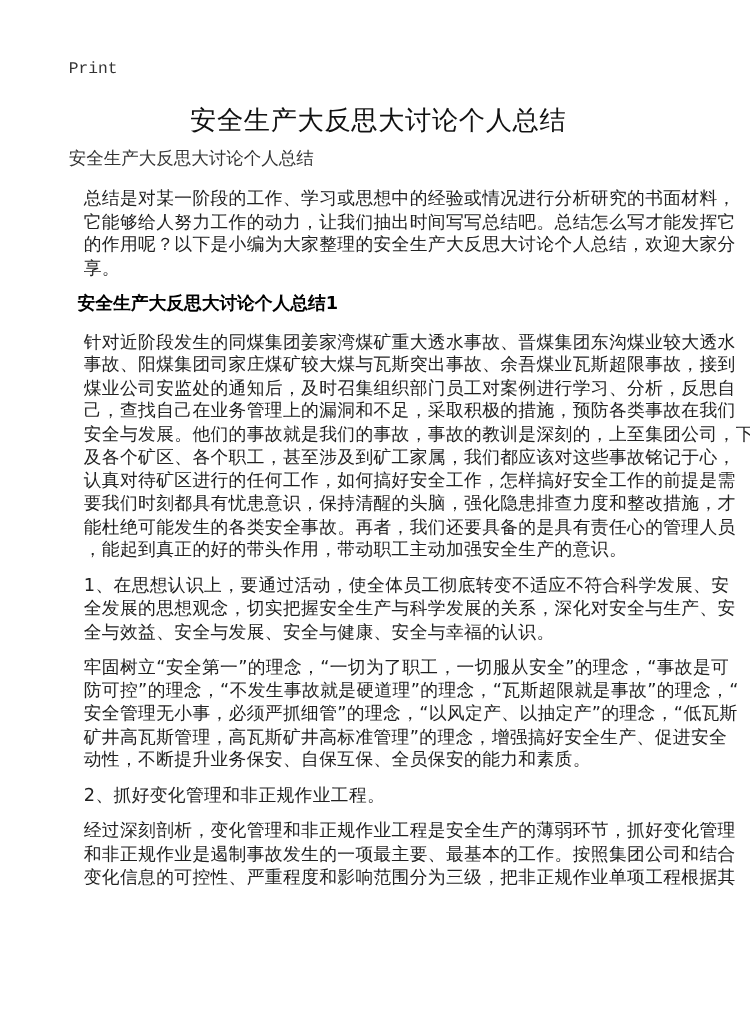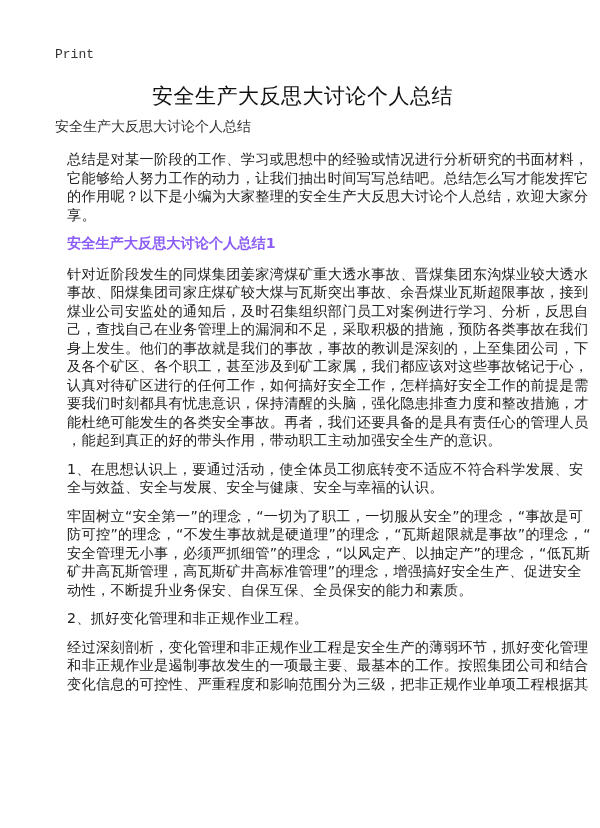--- a/index.html
+++ b/index.html
@@ -59,24 +59,24 @@
     }
     .line {
       display: block;
       font-size: 14.2px;
       line-height: 18.5px;
       white-space: nowrap;
       color: #222;
       letter-spacing: 0.3px;
     }
     .section-heading {
-      margin: 6px 0 12px 12px;
+      margin: 6px 0 12px 7px;
       font-size: 14.2px;
       font-weight: bold;
-      color: #8b5cf6;
+      color: #000000;
       line-height: 18.5px;
     }
   </style>
 </head>
 <body>
 
 <div class="page">
 
   <div class="print-label">Print</div>
 
@@ -93,30 +93,31 @@
       <span class="line">享。</span>
     </div>
 
     <div class="section-heading">安全生产大反思大讨论个人总结1</div>
 
     <div class="para">
       <span class="line">针对近阶段发生的同煤集团姜家湾煤矿重大透水事故、晋煤集团东沟煤业较大透水</span>
       <span class="line">事故、阳煤集团司家庄煤矿较大煤与瓦斯突出事故、余吾煤业瓦斯超限事故，接到</span>
       <span class="line">煤业公司安监处的通知后，及时召集组织部门员工对案例进行学习、分析，反思自</span>
       <span class="line">己，查找自己在业务管理上的漏洞和不足，采取积极的措施，预防各类事故在我们</span>
-      <span class="line">身上发生。他们的事故就是我们的事故，事故的教训是深刻的，上至集团公司，下</span>
+      <span class="line">安全与发展。他们的事故就是我们的事故，事故的教训是深刻的，上至集团公司，下</span>
       <span class="line">及各个矿区、各个职工，甚至涉及到矿工家属，我们都应该对这些事故铭记于心，</span>
       <span class="line">认真对待矿区进行的任何工作，如何搞好安全工作，怎样搞好安全工作的前提是需</span>
       <span class="line">要我们时刻都具有忧患意识，保持清醒的头脑，强化隐患排查力度和整改措施，才</span>
       <span class="line">能杜绝可能发生的各类安全事故。再者，我们还要具备的是具有责任心的管理人员</span>
       <span class="line">，能起到真正的好的带头作用，带动职工主动加强安全生产的意识。</span>
     </div>
 
     <div class="para">
       <span class="line">1、在思想认识上，要通过活动，使全体员工彻底转变不适应不符合科学发展、安</span>
+      <span class="line">全发展的思想观念，切实把握安全生产与科学发展的关系，深化对安全与生产、安</span>
       <span class="line">全与效益、安全与发展、安全与健康、安全与幸福的认识。</span>
     </div>
 
     <div class="para">
       <span class="line">牢固树立“安全第一”的理念，“一切为了职工，一切服从安全”的理念，“事故是可</span>
       <span class="line">防可控”的理念，“不发生事故就是硬道理”的理念，“瓦斯超限就是事故”的理念，“</span>
       <span class="line">安全管理无小事，必须严抓细管”的理念，“以风定产、以抽定产”的理念，“低瓦斯</span>
       <span class="line">矿井高瓦斯管理，高瓦斯矿井高标准管理”的理念，增强搞好安全生产、促进安全</span>
       <span class="line">动性，不断提升业务保安、自保互保、全员保安的能力和素质。</span>
     </div>

